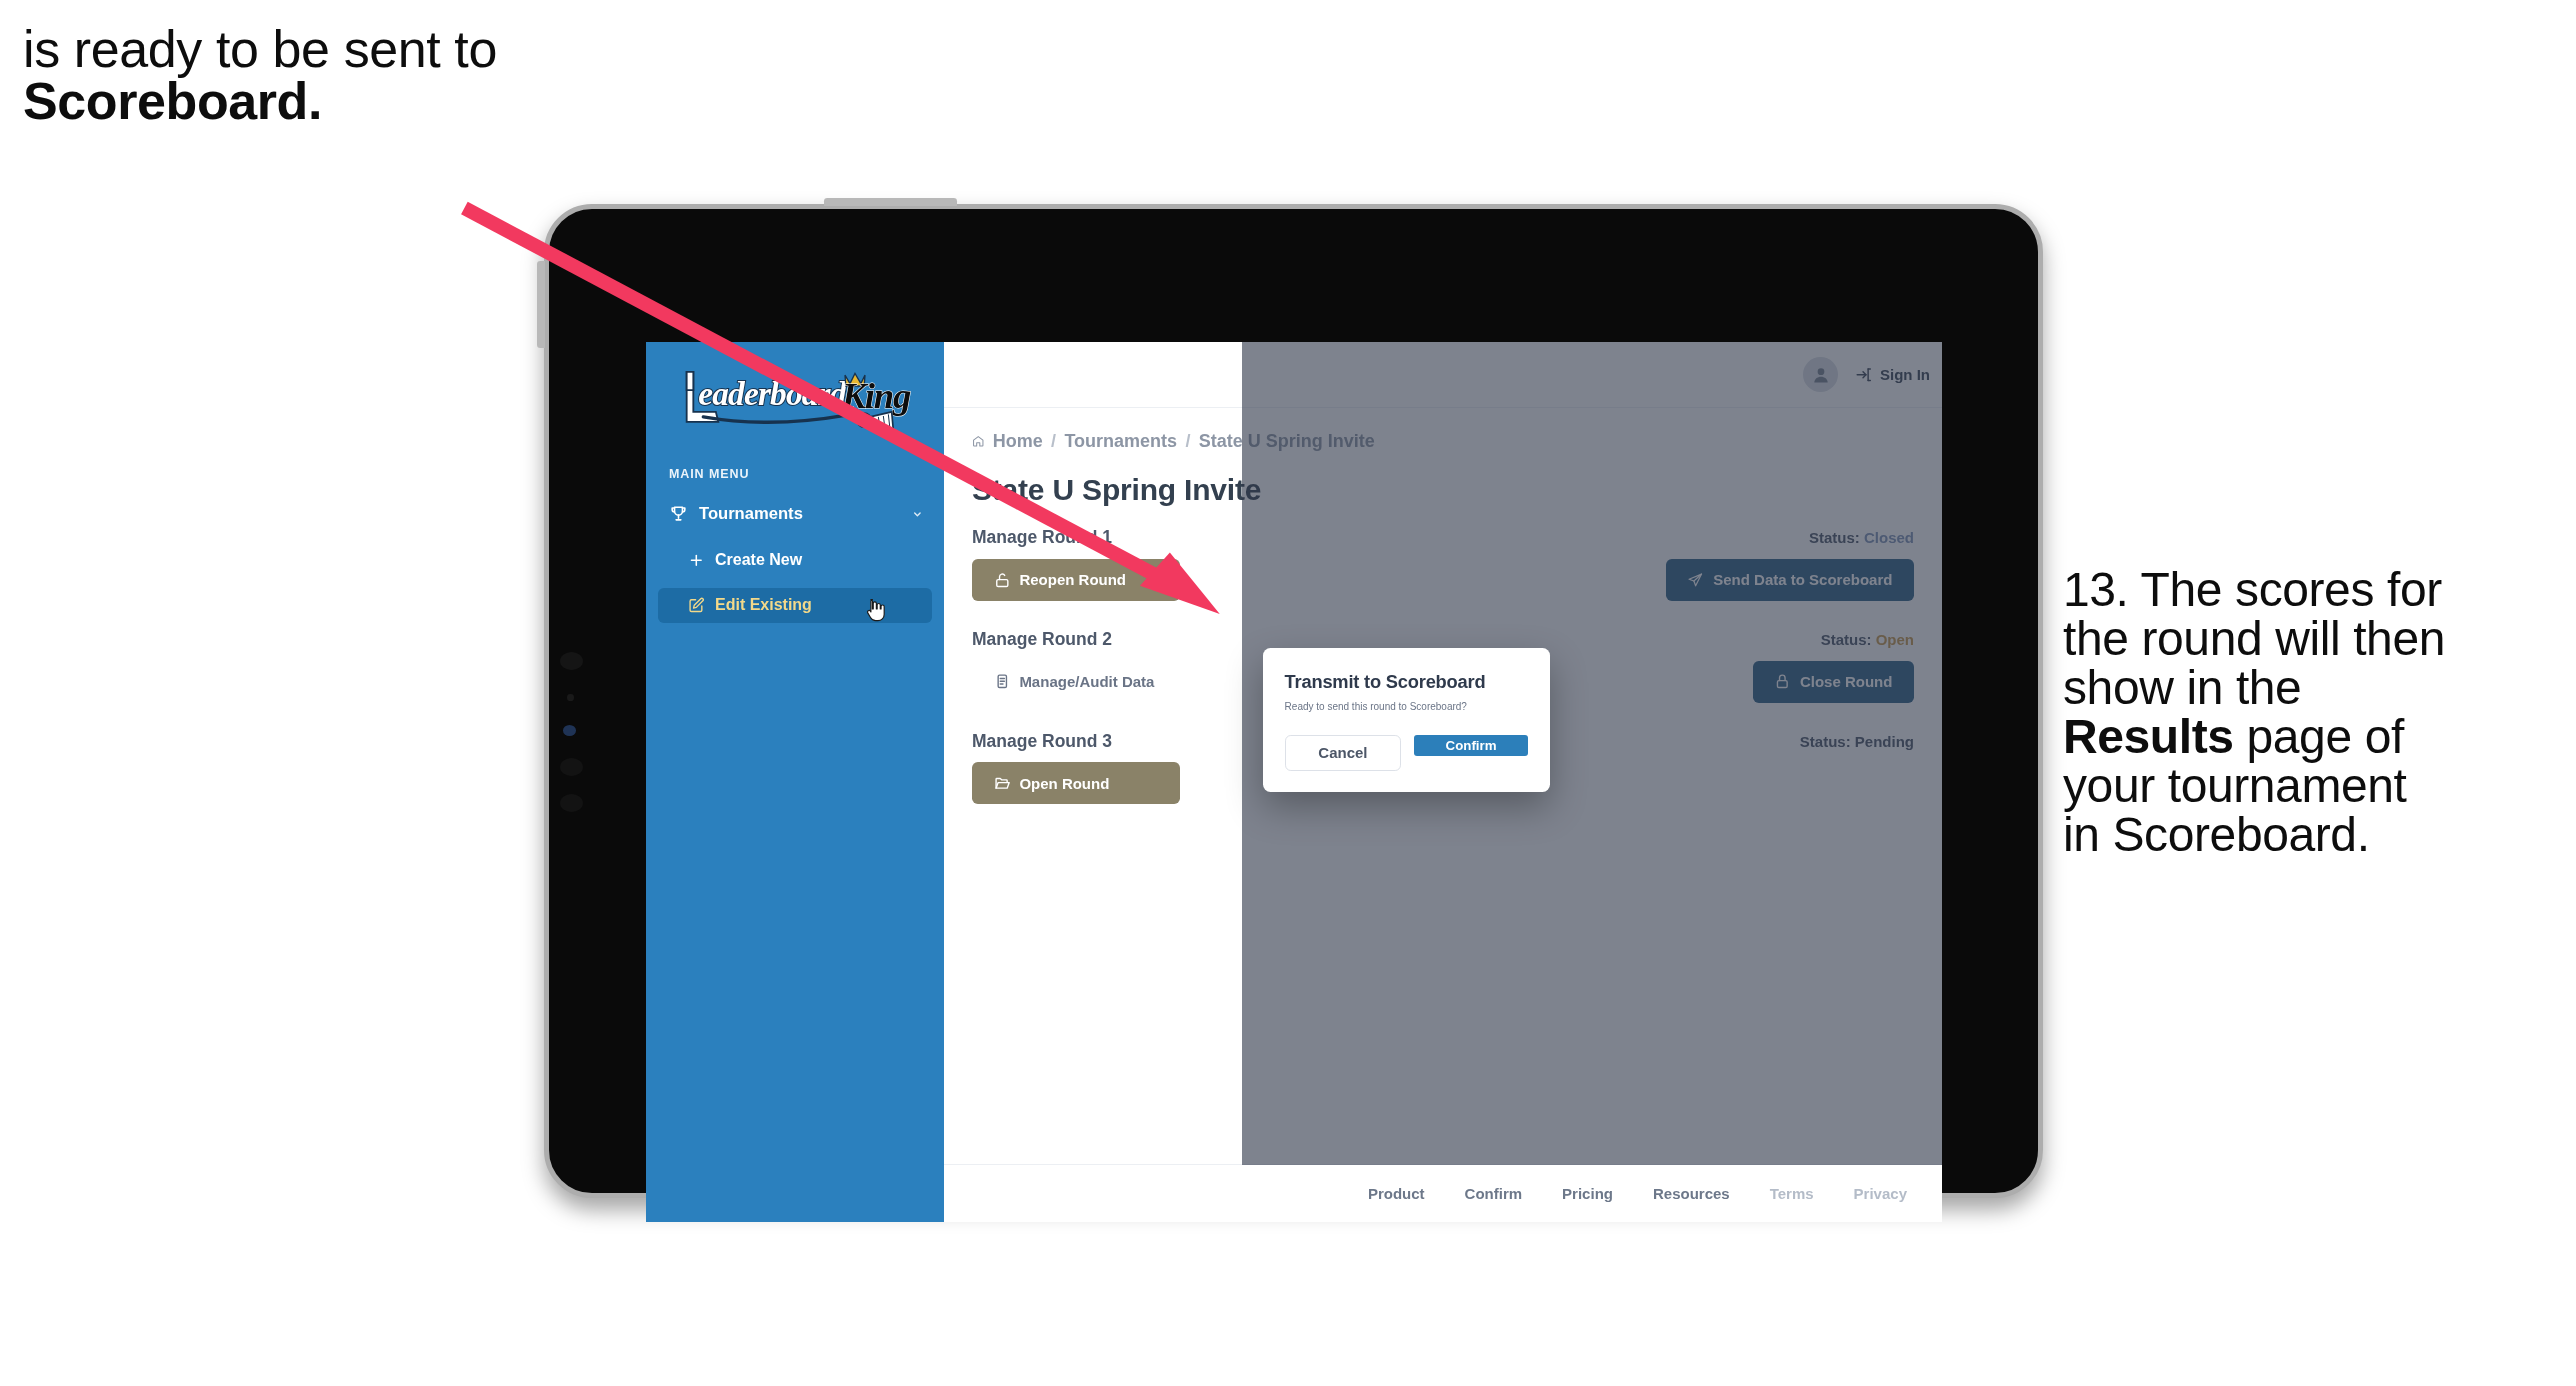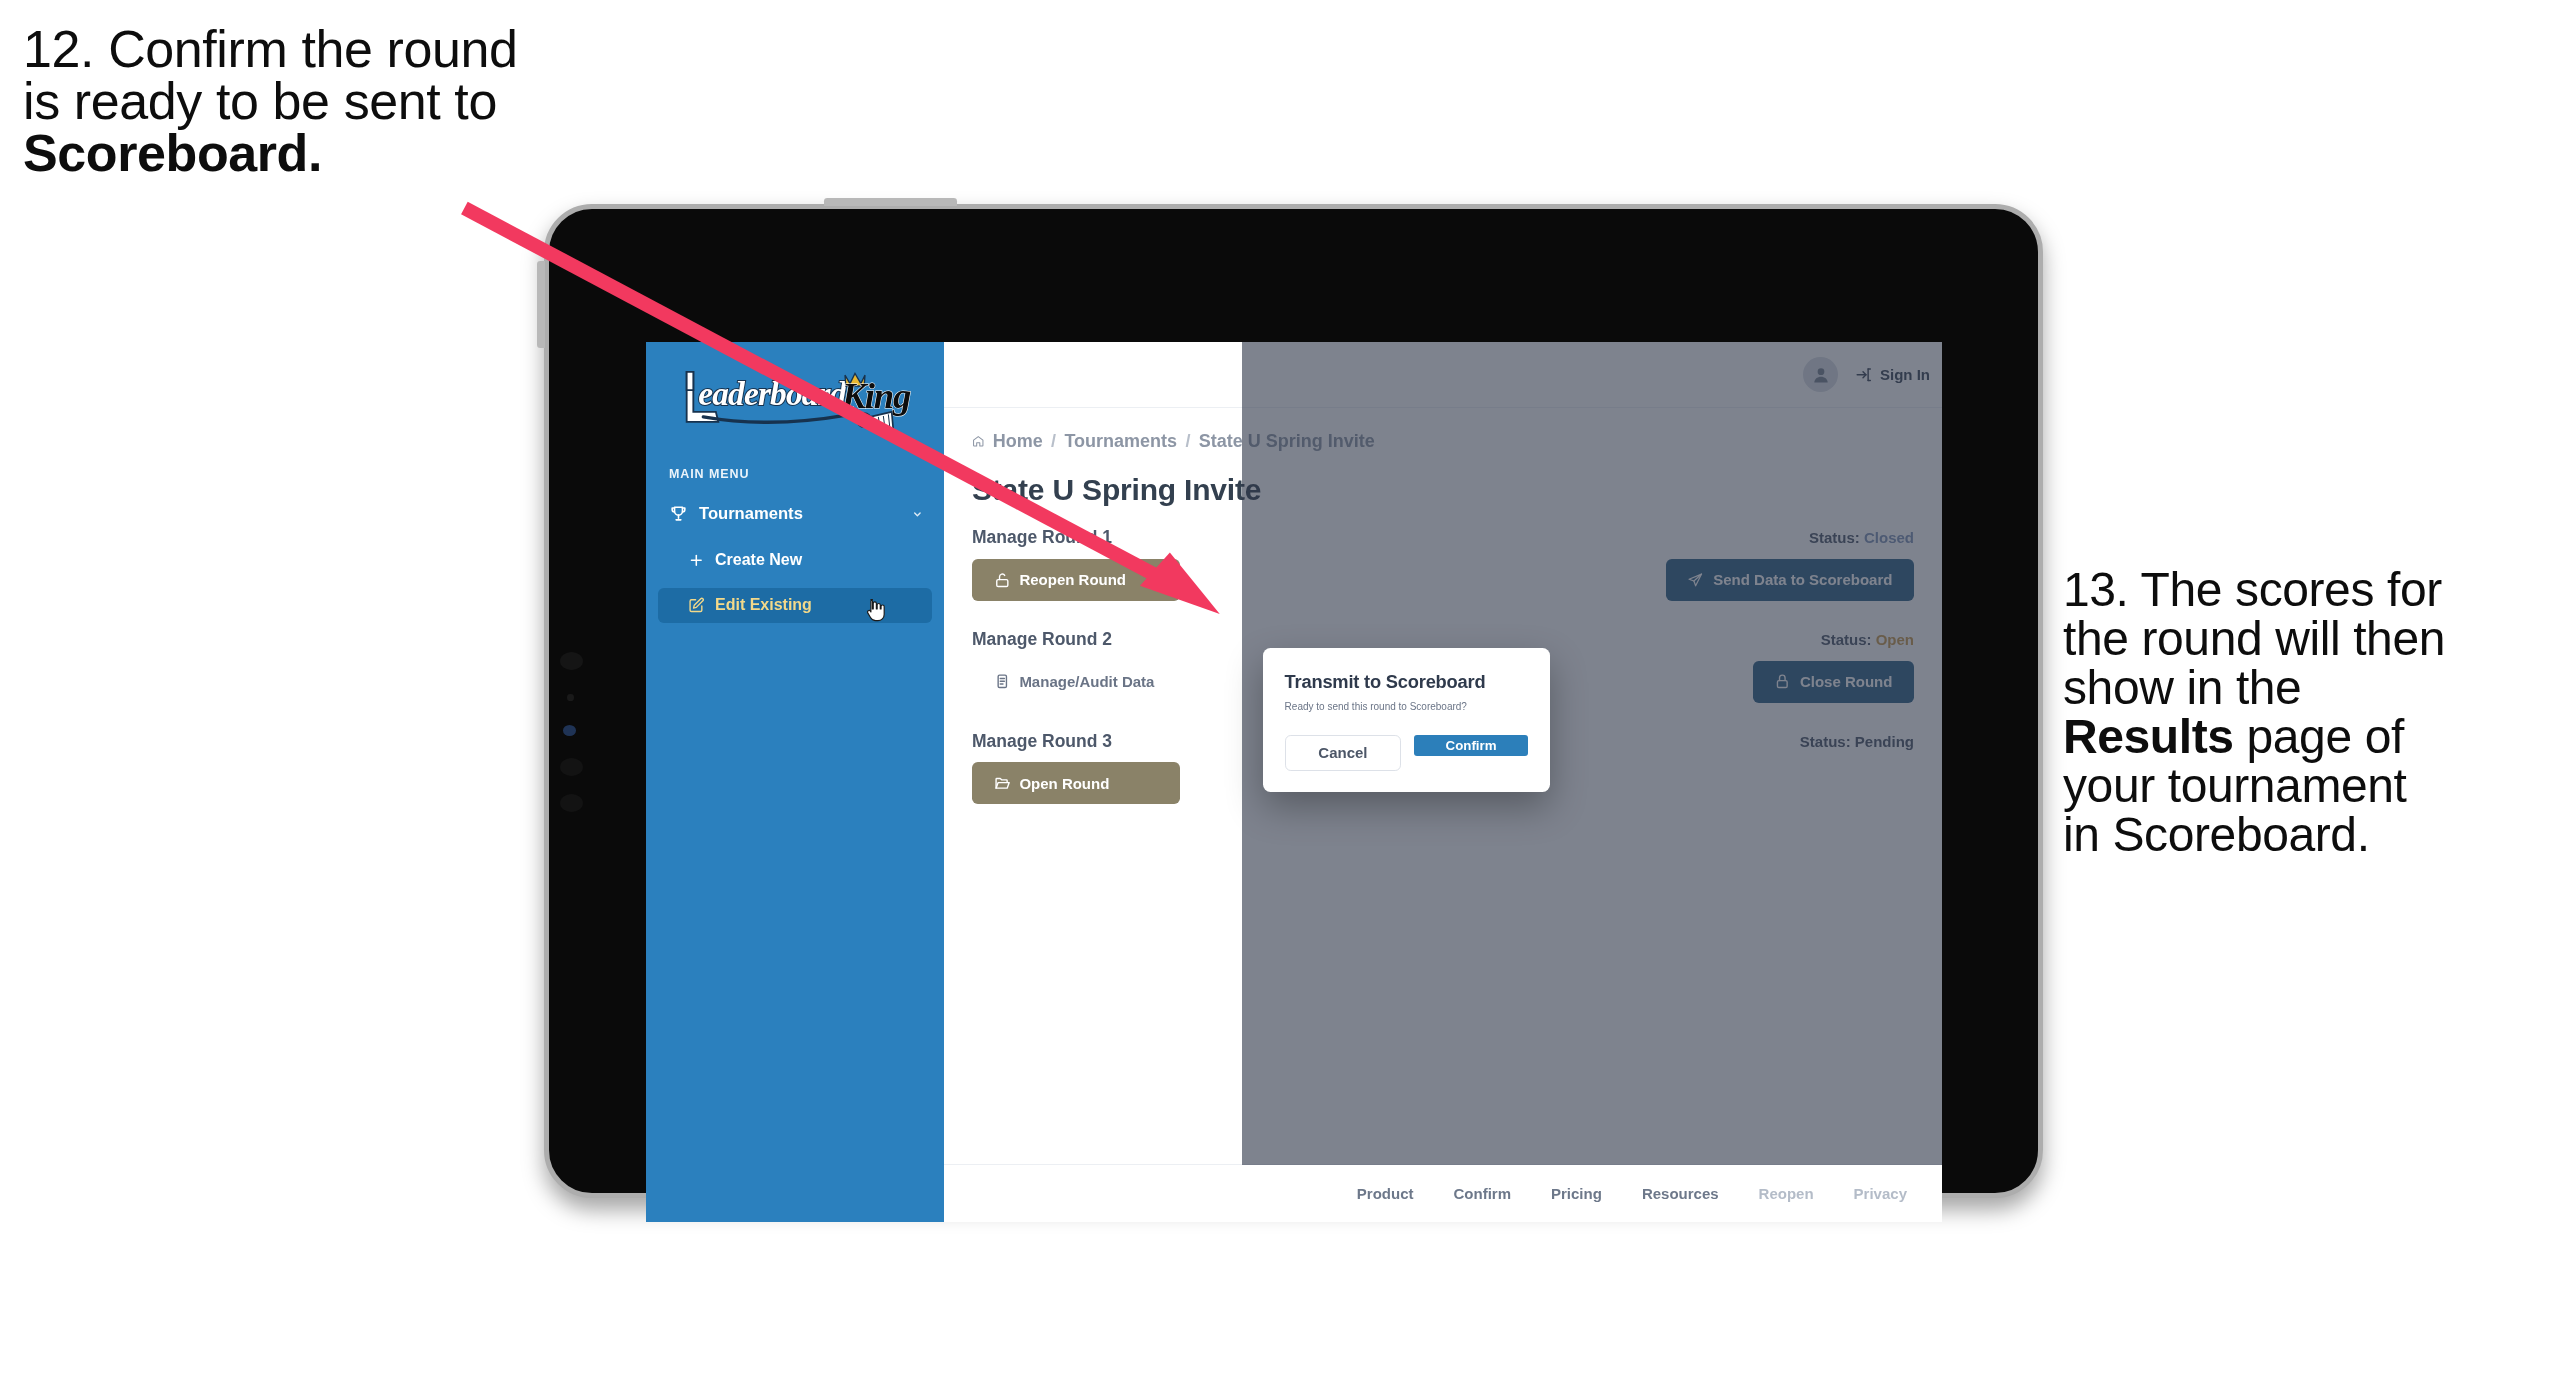--- a/index.html
+++ b/index.html
@@ -260,21 +260,20 @@
     flex:1;height:21px;border-radius:3px;
     background:#2c7fba;border:none;color:#ffffff;
     font-size:13.3px;font-weight:700;
     display:flex;align-items:center;justify-content:center;text-align:right;
   }
 </style>
 </head>
 <body>
 
 <div class="annot" id="annot-left">
-  <span class="ln">12. Confirm the round</span>
   <span class="ln">is ready to be sent to</span>
   <span class="ln bold">Scoreboard.</span>
 </div>
 
 <div class="annot" id="annot-right">
   <span class="ln">13. The scores for</span>
   <span class="ln">the round will then</span>
   <span class="ln">show in the</span>
   <span class="ln"><span class="bold">Results</span><span> page of</span></span>
   <span class="ln">your tournament</span>
@@ -459,21 +458,21 @@
           </div>
         </div>
 
       </div>
 
       <div id="footer">
         <span class="foot-link">Product</span>
         <span class="foot-link">Confirm</span>
         <span class="foot-link">Pricing</span>
         <span class="foot-link">Resources</span>
-        <span class="foot-link dim">Reopen</span>
+        <span class="foot-link dim">Terms</span>
         <span class="foot-link dim">Privacy</span>
       </div>
 
       <div id="scrim"></div>
     </div>
 
     <div id="modal">
       <div id="modal-title">Transmit to Scoreboard</div>
       <div id="modal-sub">Ready to send this round to Scoreboard?</div>
       <div id="modal-actions">

